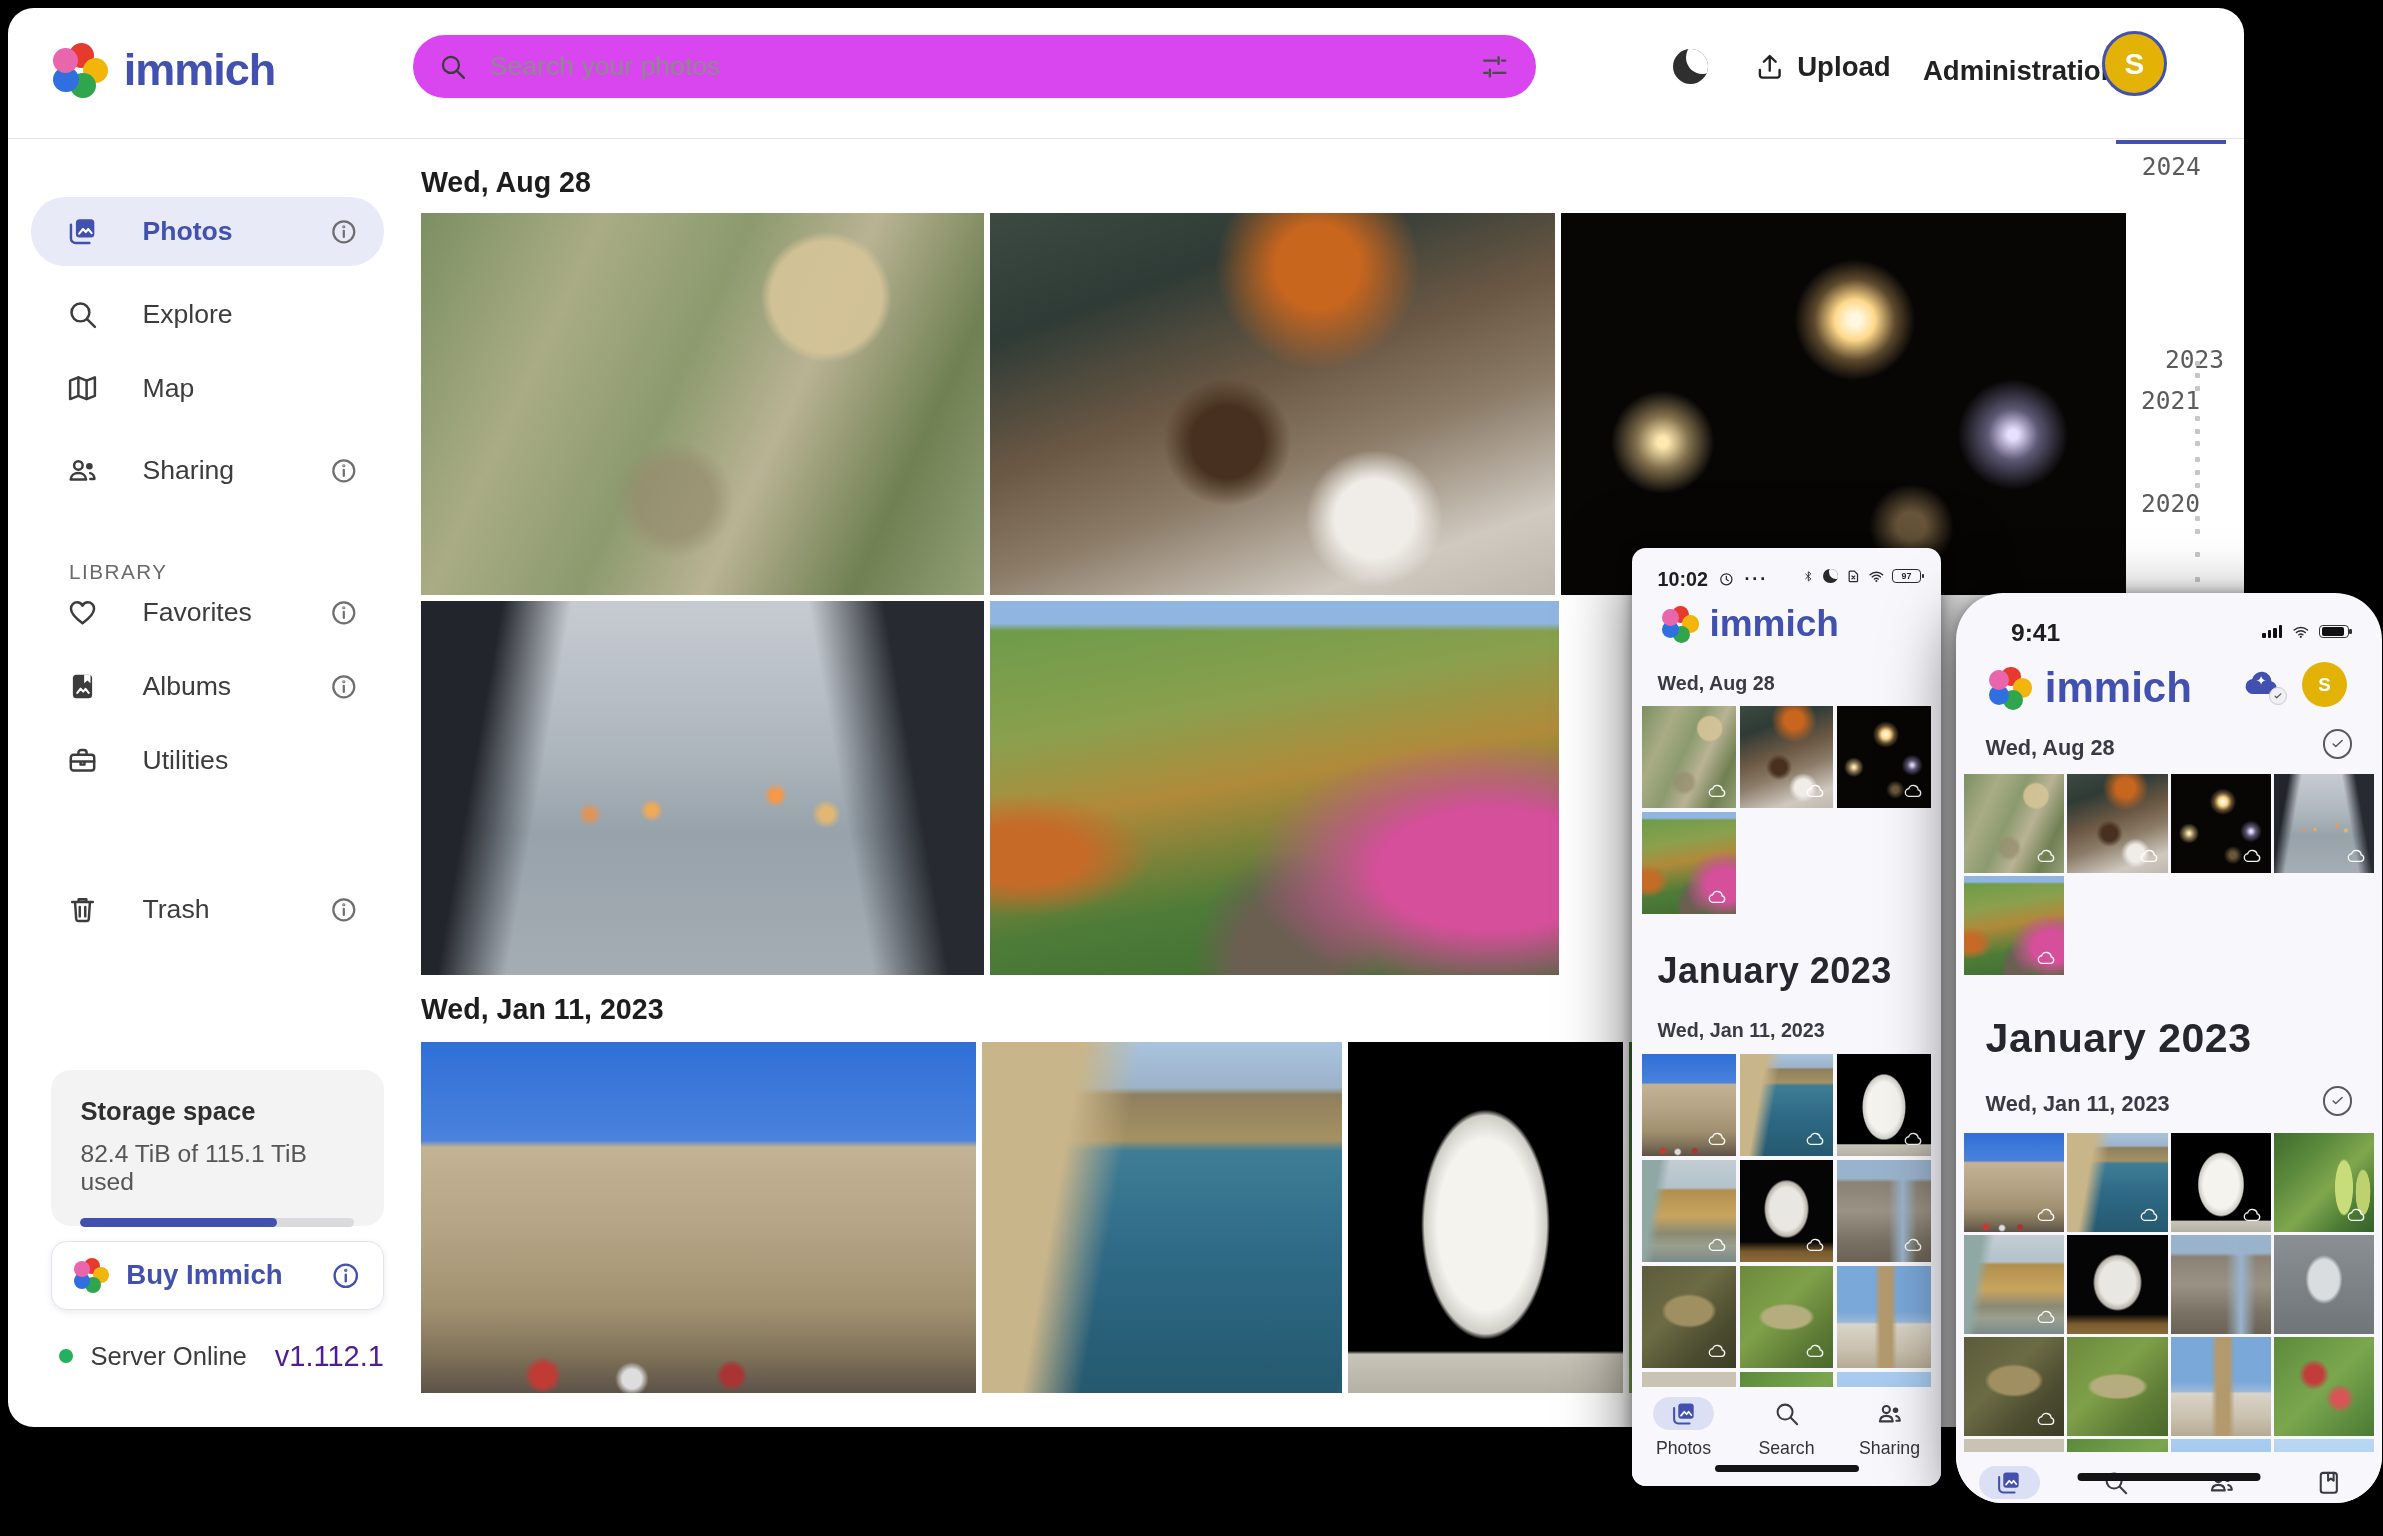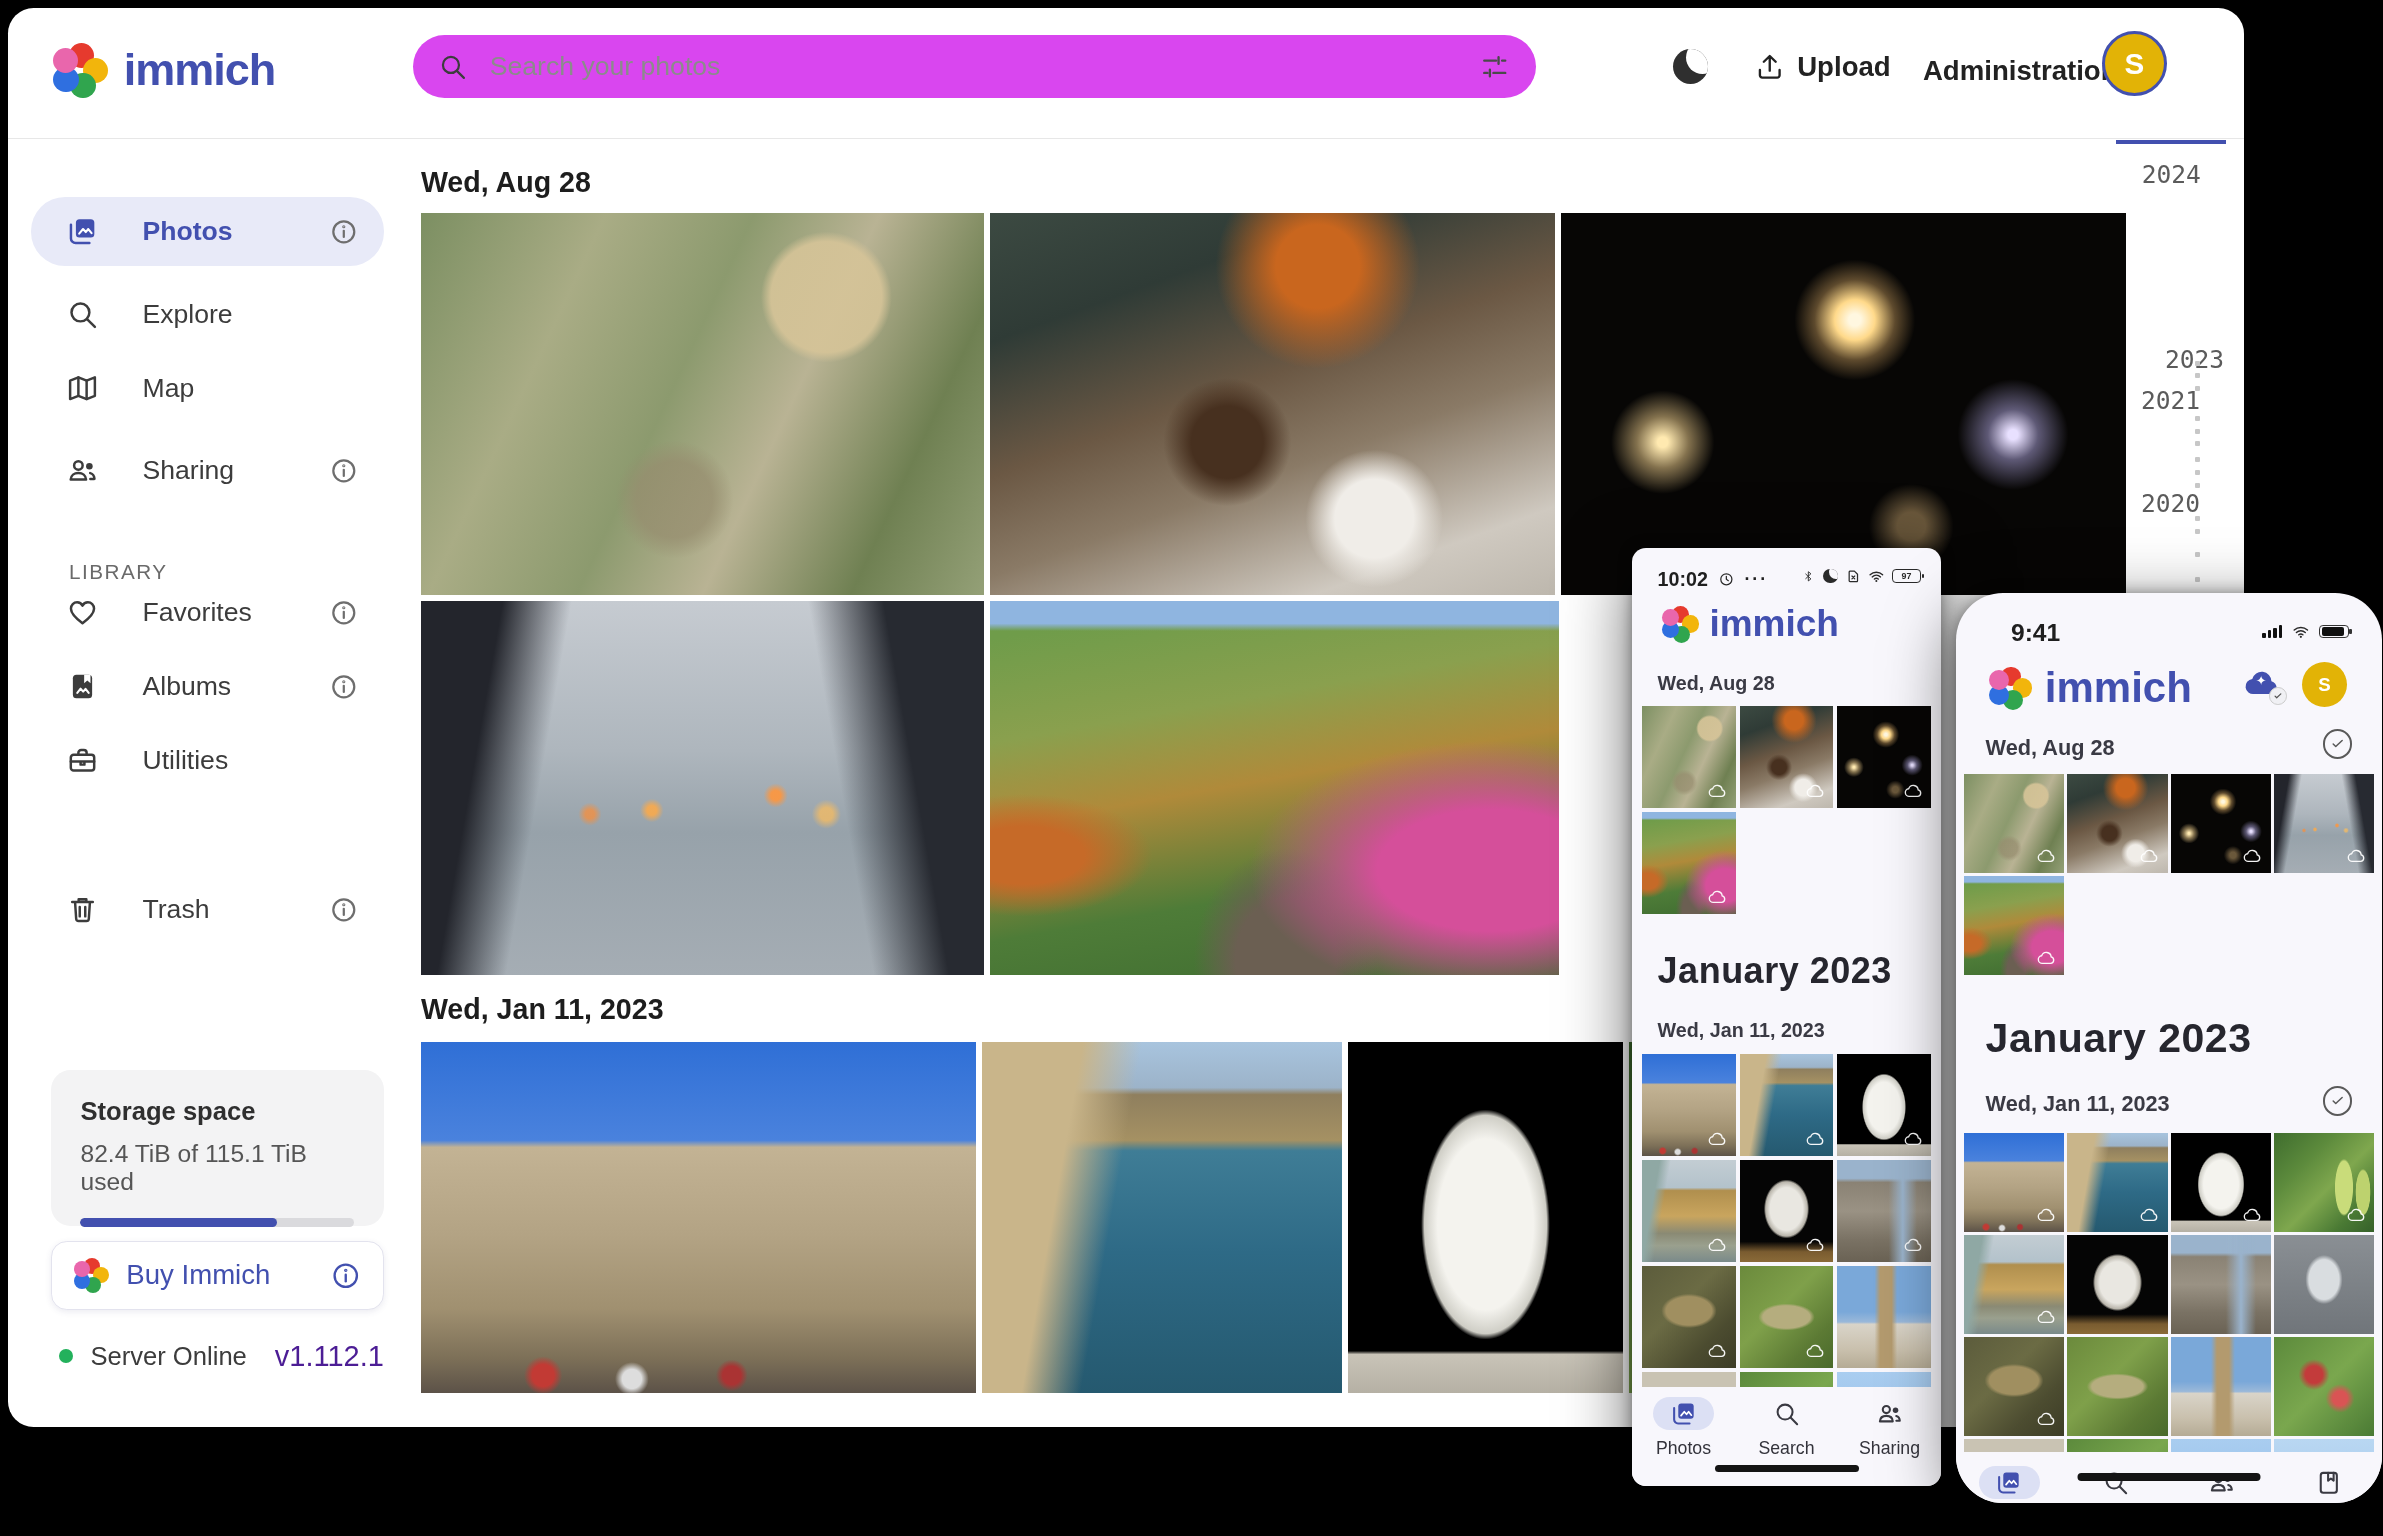--- a/index.html
+++ b/index.html
@@ -22,21 +22,21 @@
   .moon::after{content:"";position:absolute;left:12.8px;top:-7.9px;width:33px;height:33px;border-radius:50%;background:#fff;}
   .upbtn{position:absolute;left:1746px;top:43px;display:flex;align-items:center;gap:11.8px;color:#222;justify-content:center;}
   .upbtn .uico{width:31.5px;height:31.5px;}
   .upbtn span{font-size:27.6px;font-weight:600;}
   .adminbtn{position:absolute;left:1915px;top:47px;font-size:27.6px;font-weight:600;color:#222;}
   .avatar{position:absolute;left:2094px;top:23.6px;width:65px;height:65px;border-radius:50%;background:#e2b306;border:3px solid #4250af;display:flex;align-items:center;justify-content:center;color:#fff;font-size:29.6px;font-weight:700;}
   .hdr-divider{position:absolute;left:0;top:130px;width:100%;height:1px;background:#e7e7e7;}
 
   
   .scrub-line{position:absolute;top:132px;right:17.7px;width:110px;height:3.9px;background:#4250af;}
-  .scrub-year-top{position:absolute;top:152px;right:43px;}
+  .scrub-year-top{position:absolute;top:144px;right:43px;}
   .scrub-year{font-family:"DejaVu Sans Mono",monospace;font-size:24.6px;color:#5b5b5b;}
   .y2023{position:absolute;left:2133px;top:337px;margin-left:24px;}
   .y2021{position:absolute;left:2133px;top:378px;}
   .y2020{position:absolute;left:2133px;top:481px;}
   .dot{position:absolute;left:2187px;width:4.9px;height:4.9px;border-radius:1px;background:#c7c7c7;}
 
   
   .side-item{position:absolute;left:23.6px;width:353px;height:69px;display:flex;align-items:center;padding:0 25.6px 0 35px;gap:43px;border-radius:34px;color:#3c3c3c;}
   .side-item .nico{width:33px;height:33px;flex:none;color:#3c3c3c;}
   .side-item .lbl{font-size:26.6px;font-weight:500;flex:1;}
@@ -46,21 +46,21 @@
   .side-item.active .lbl{font-weight:700;}
   .lib-head{position:absolute;left:61px;top:552px;font-size:20.7px;color:#6a6a6a;letter-spacing:1.5px;font-weight:500;}
 
   .storage-card{position:absolute;left:43px;top:1062px;width:333px;height:156px;background:#f3f3f4;border-radius:19.7px;padding:27.6px 29.6px;}
   .storage-title{font-size:25.6px;font-weight:700;color:#2f2f2f;}
   .storage-usage{font-size:24.6px;color:#555;margin-top:13.8px;}
   .pbar{margin-top:21.7px;height:8.9px;border-radius:4.9px;background:#dadadd;overflow:hidden;}
   .pfill{height:100%;border-radius:4.9px;background:#4250af;width:70%;}
   .buybtn{position:absolute;left:43px;top:1233px;width:333px;height:69px;background:#fff;border:1px solid #e3e3ee;border-radius:15.8px;box-shadow:0 2px 5.9px rgba(60,60,120,.10);display:flex;align-items:center;padding:0 21.7px;gap:17.7px;}
   .buybtn .flower{width:35px;height:35px;flex:none;}
-  .buybtn .blbl{font-size:27.6px;font-weight:400;color:#4250af;flex:1;}
+  .buybtn .blbl{font-size:27.6px;font-weight:700;color:#4250af;flex:1;}
   .buybtn .info{width:31.5px;height:31.5px;color:#4250af;flex:none;}
   .server-row{position:absolute;left:51px;top:1332px;width:325px;display:flex;align-items:center;gap:17.7px;}
   .gdot{width:13.8px;height:13.8px;border-radius:50%;background:#23b15c;flex:none;}
   .server-lbl{font-size:25.6px;color:#3c3c3c;flex:1;}
   .version{font-size:29px;color:#4c1d95;}
 
   
   .sec-date{position:absolute;font-size:28.6px;font-weight:700;color:#1d1d1d;}
   .prow{position:absolute;display:flex;gap:5.9px;}
   .ph{position:relative;overflow:hidden;}

